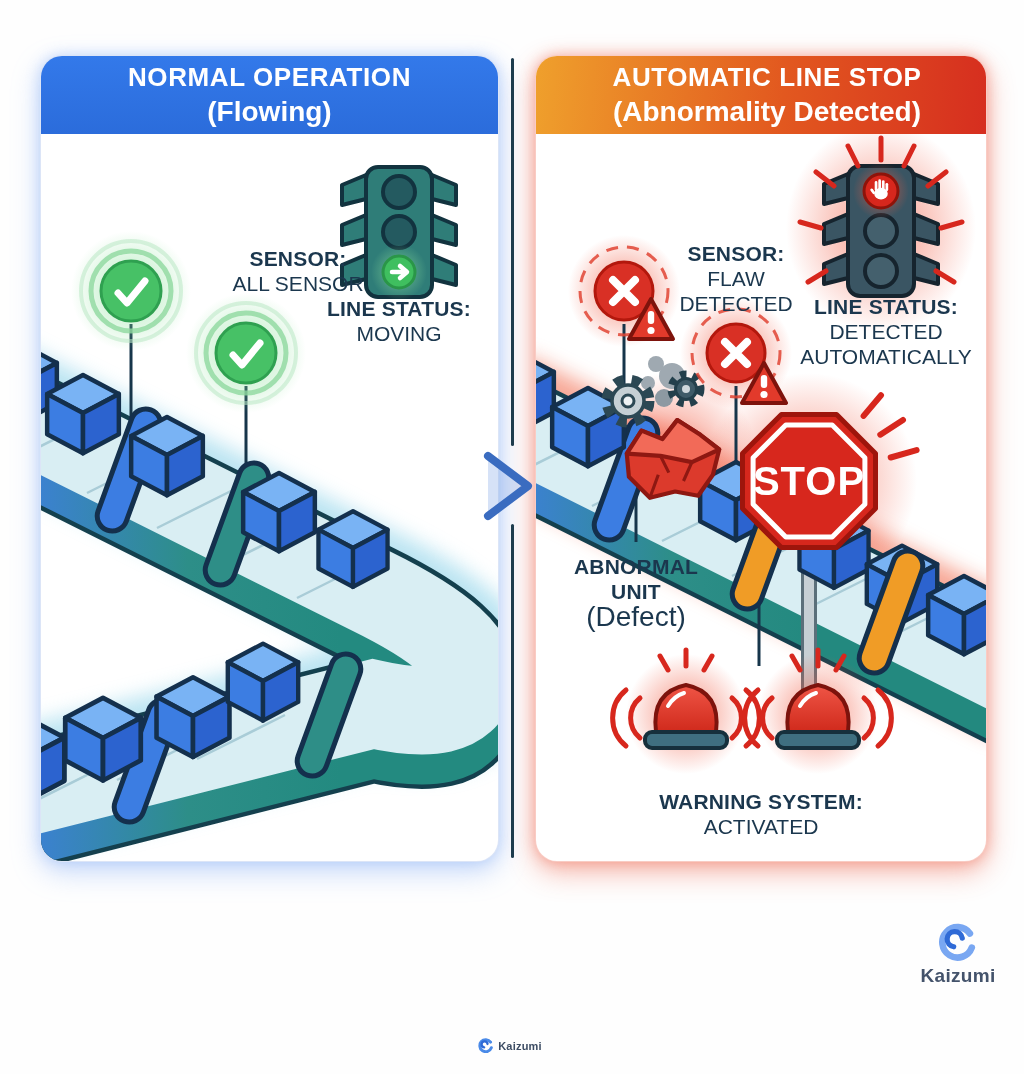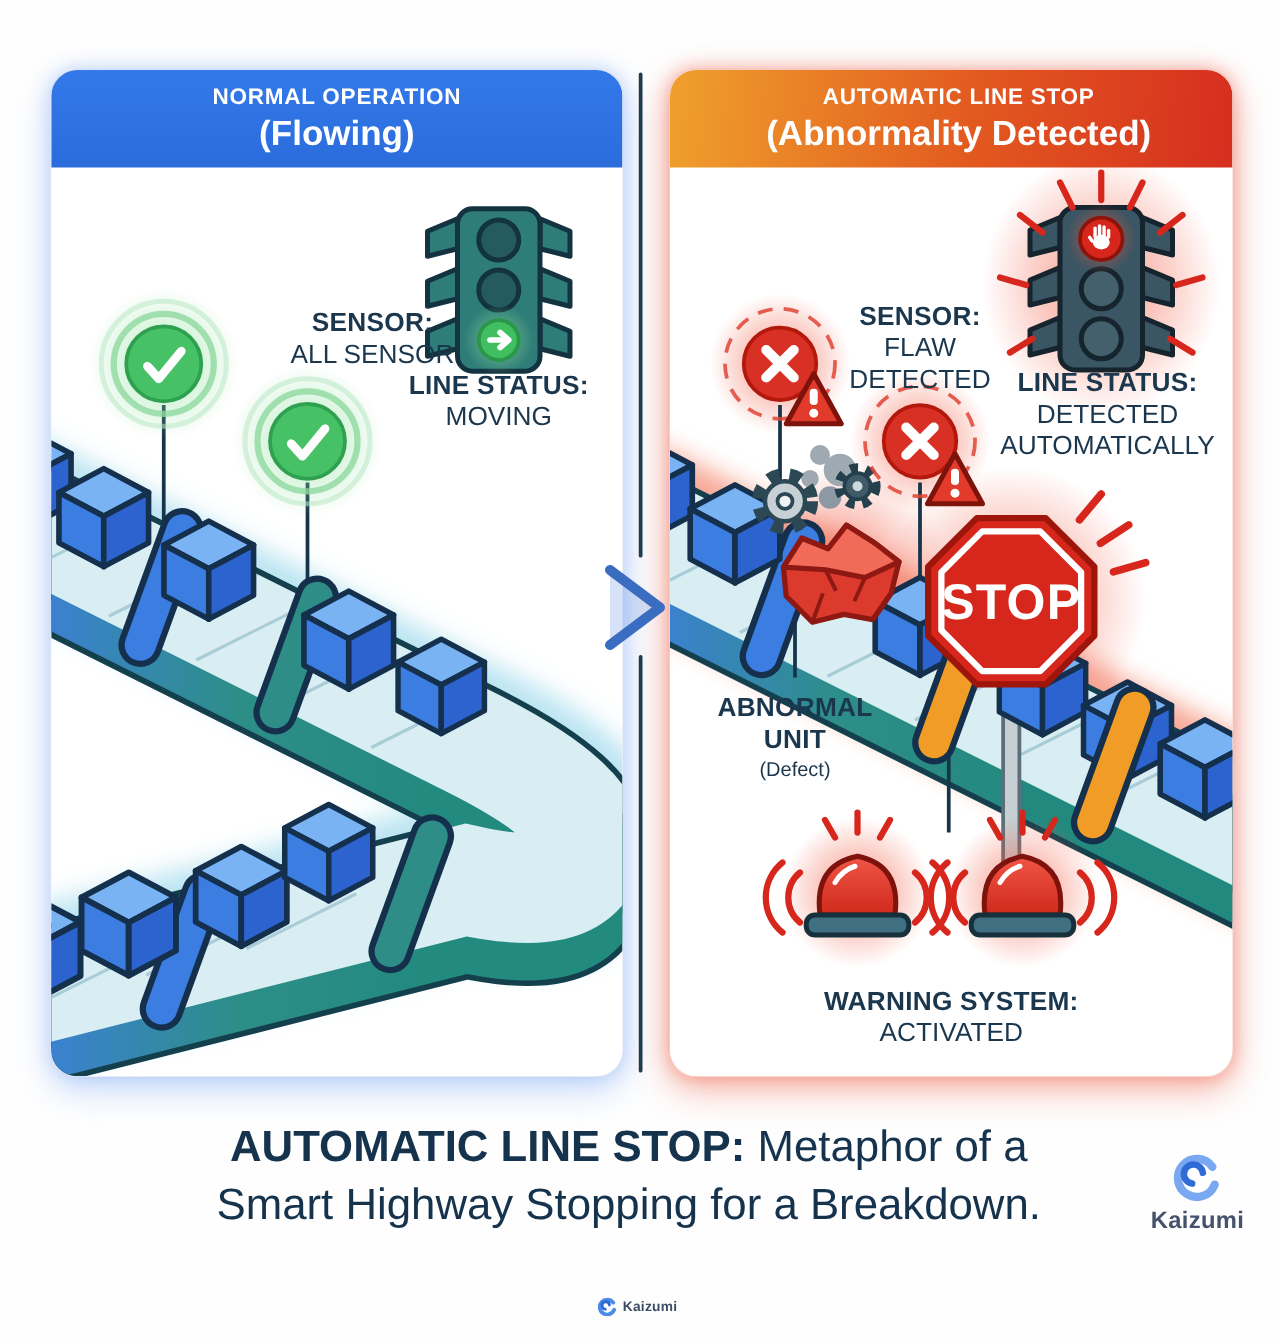--- a/index.html
+++ b/index.html
@@ -14,21 +14,21 @@
     box-shadow:0 10px 28px rgba(120,165,245,.4),0 0 14px rgba(120,165,245,.35);}
   .panel-right{left:535px;width:450px;
     border:1px solid rgba(235,85,60,.3);
     box-shadow:0 10px 28px rgba(235,85,60,.42),0 0 14px rgba(235,85,60,.38);}
   .panel-art{position:absolute;left:0;top:0;width:100%;height:100%;}
 
   .panel-header{position:absolute;top:0;left:0;right:0;height:78px;display:flex;flex-direction:column;
     justify-content:center;align-items:center;color:#fff;z-index:5;}
   .ph-blue{background:linear-gradient(180deg,#3379ea,#2b6cdb);}
   .ph-alert{background:linear-gradient(95deg,#efa02c 0%,#e2581f 55%,#d62e1f 100%);padding-left:12px;}
-  .ph-title{font-size:18px;font-weight:800;letter-spacing:.6px;text-align:right;}
+  .ph-title{font-size:26px;font-weight:800;letter-spacing:.6px;text-align:right;}
   .ph-sub{font-size:28px;font-weight:600;margin-top:3px;}
 
   
   .lbl{position:absolute;transform:translateX(-50%);text-align:center;color:#1b374e;
        font-size:21px;line-height:25px;font-weight:400;white-space:nowrap;z-index:6;}
   .lbl .b{font-weight:800;letter-spacing:.2px;}
 
   
   .div-line{position:absolute;left:511px;width:3px;background:#1e3c4d;border-radius:2px;z-index:2;}
   .div-top{top:58px;height:388px;}
@@ -321,34 +321,28 @@
       <div>DETECTED</div>
     </div>
     <div class="lbl" style="left:350px;top:238px">
       <div class="b">LINE STATUS:</div>
       <div>DETECTED</div>
       <div>AUTOMATICALLY</div>
     </div>
     <div class="lbl" style="left:100px;top:498px">
       <div class="b">ABNORMAL</div>
       <div class="b">UNIT</div>
-      <div style="font-size:16px">(Defect)</div>
+      <div style="font-size:28px">(Defect)</div>
     </div>
     <div class="lbl" style="left:225px;top:733px">
       <div class="b">WARNING SYSTEM:</div>
       <div>ACTIVATED</div>
     </div>
   </div>
 
-  <div class="caption">
-    <div>
-      <span class="cap-b">AUTOMATIC LINE STOP:</span><span class="cap-r after">Metaphor of a</span>
-    </div>
-    <div class="cap-r">Smart Highway Stopping for a Breakdown.</div>
-  </div>
 
   <div class="brand">
     <svg width="38" height="38" viewBox="0 0 40 40">
       <path d="M33 11 A16 16 0 1 0 35 26" stroke="#79a7f2" stroke-width="7" fill="none" stroke-linecap="round"></path>
       <path d="M25 16 A8 8 0 1 0 16 25" stroke="#2f6ad6" stroke-width="5.5" fill="none" stroke-linecap="round"></path>
     </svg>
     <div class="brand-name">Kaizumi</div>
   </div>
 
   <div class="brand-sm">

